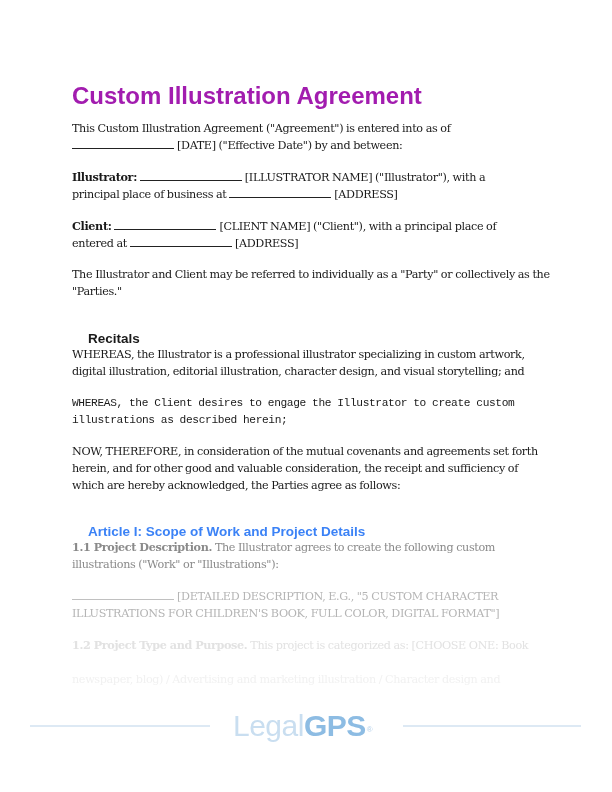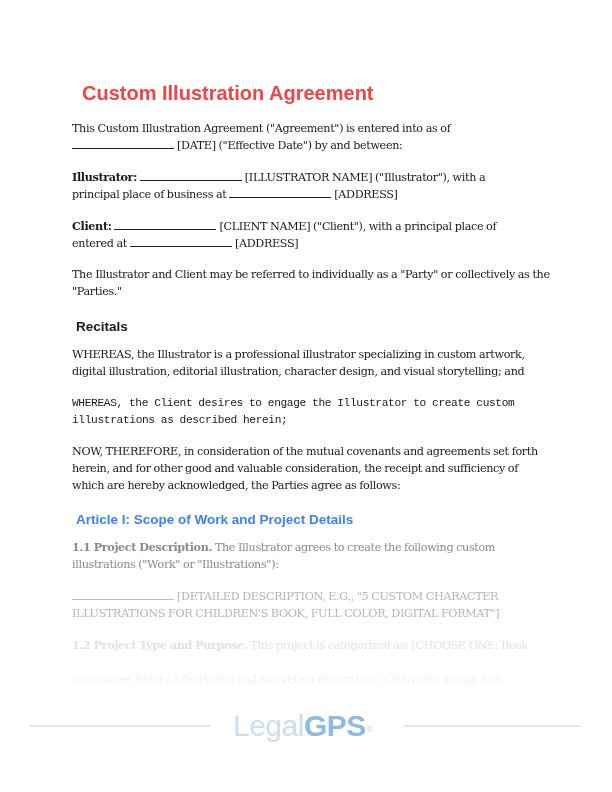--- a/index.html
+++ b/index.html
@@ -15,25 +15,25 @@
     }
     .page {
       position: absolute;
       left: 72px;
       top: 0;
       width: 480px;
     }
     .title {
       position: absolute;
       top: 82px;
-      left: 10px;
+      left: 0;
       font-family: "Liberation Sans", sans-serif;
       font-weight: bold;
-      font-size: 20px;
-      color: #ef4444;
+      font-size: 24px;
+      color: #a21caf;
       margin: 0;
       white-space: nowrap;
     }
     .para {
       position: absolute;
       left: 0;
       width: 480px;
       font-family: "DejaVu Serif", serif;
       font-size: 11.2px;
       line-height: 17px;
@@ -51,21 +51,21 @@
       vertical-align: baseline;
       margin-right: 3px;
     }
     .h2 {
       position: absolute;
       left: 0;
       font-family: "Liberation Sans", sans-serif;
       font-weight: bold;
       font-size: 13.5px;
       color: #1a1a1a;
-      margin: 4px;
+      margin: 16px;
       white-space: nowrap;
     }
     .fade1 { color: #3b82f6; }
     .fade2 { color: #8a8a8a; }
     .fade3 { color: #b5b5b5; }
     .fade3 .blank { border-bottom-color: #c0c0c0; }
     .fade4 { color: #e2e2e2; }
     .fade5 { color: #f1f1f1; }
 
     .footer {

